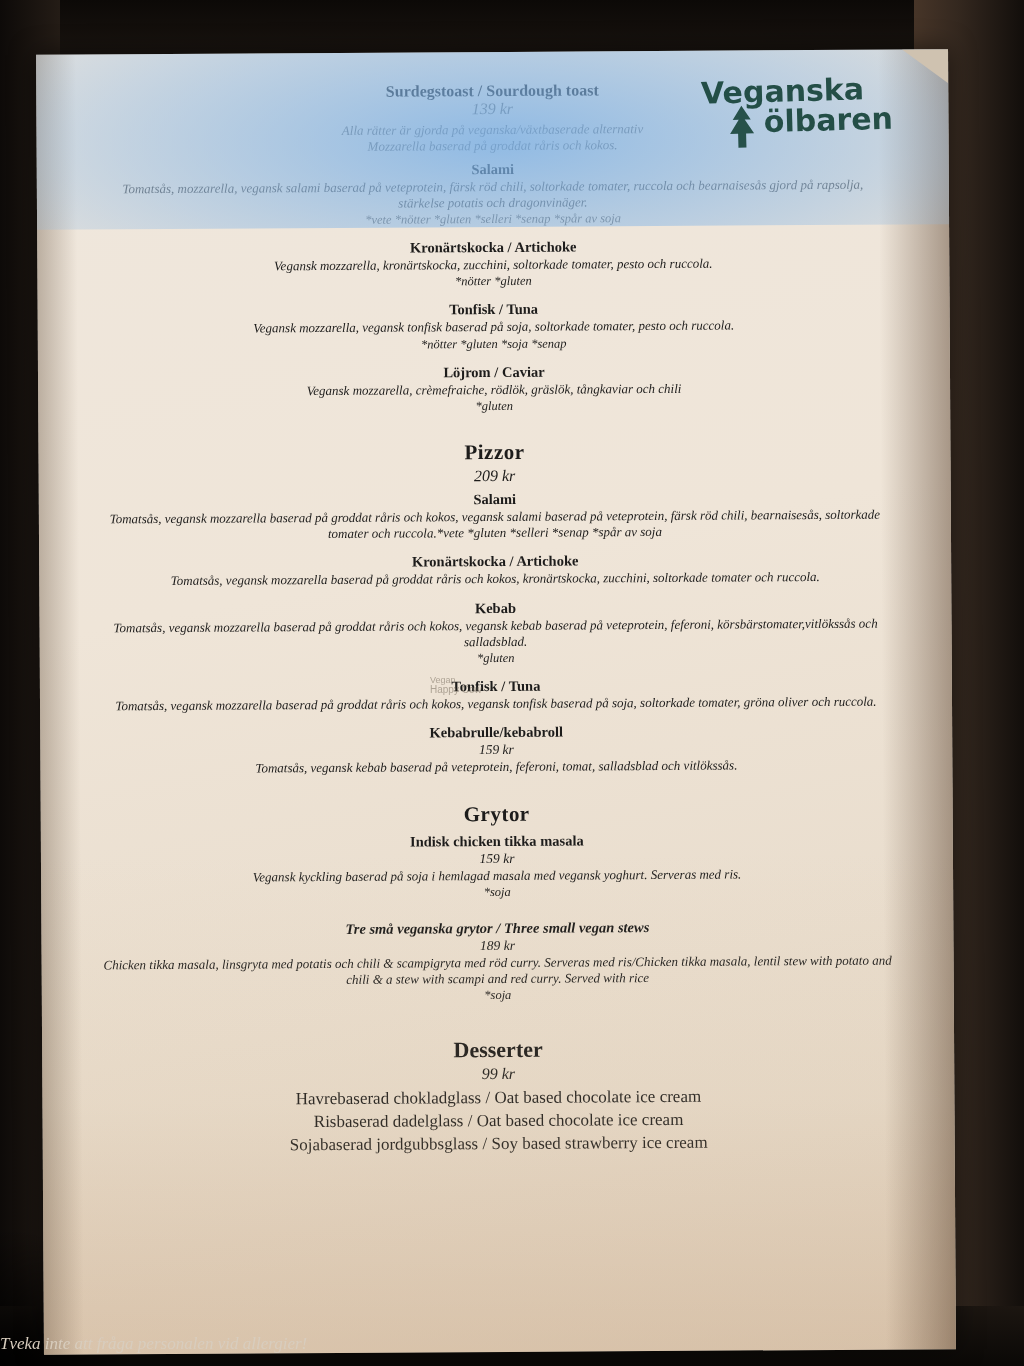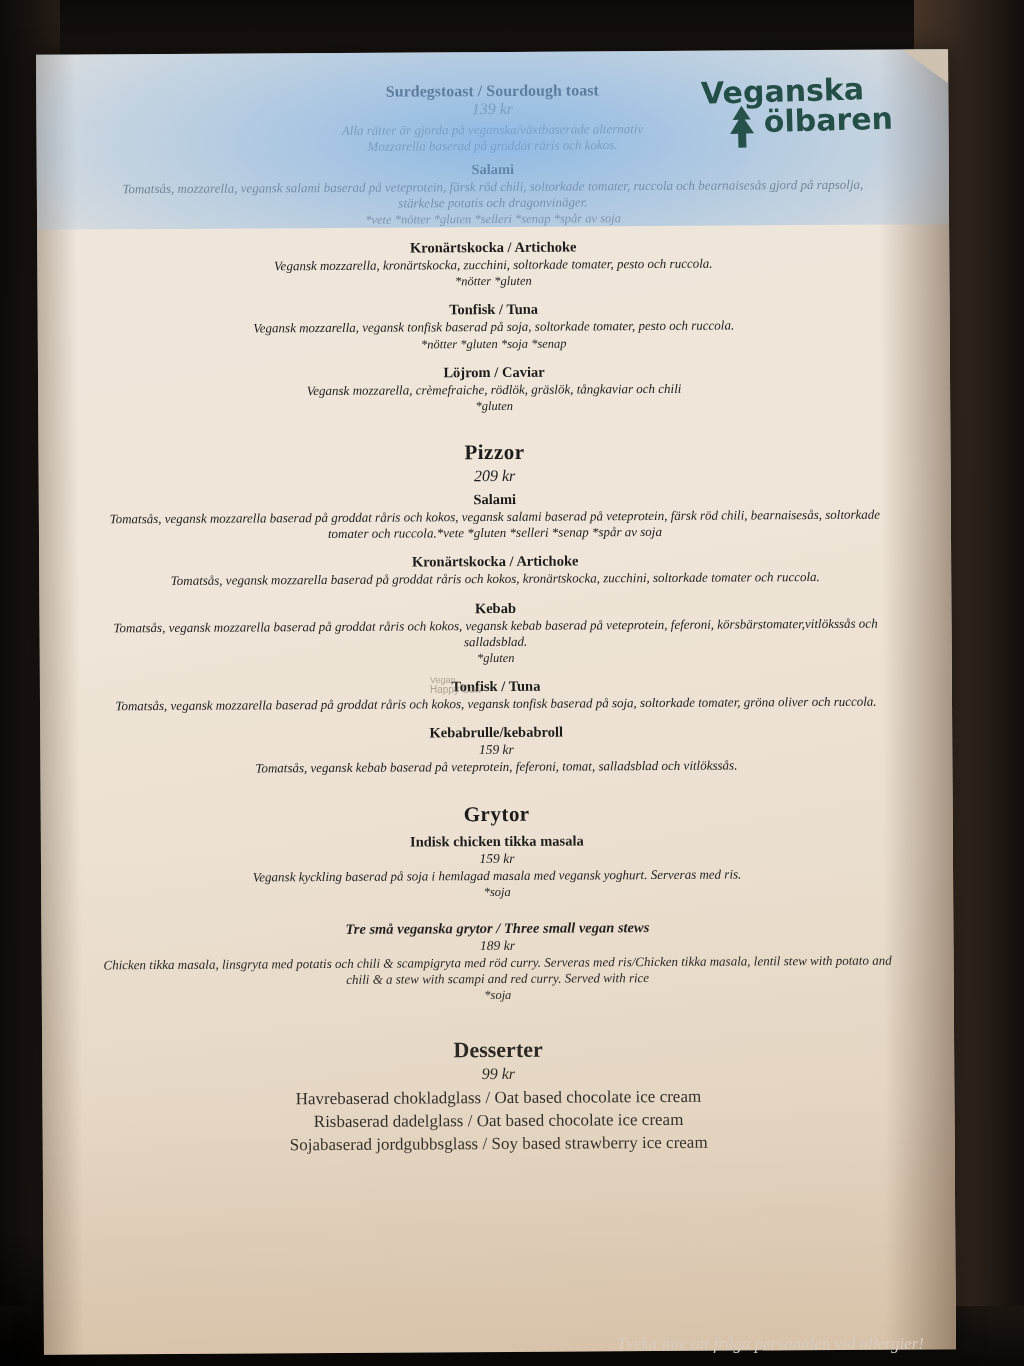--- a/index.html
+++ b/index.html
@@ -208,21 +208,21 @@
   .desserter-title {
     font-weight: bold;
     font-size: 22px;
     margin-bottom: 2px;
   }
   .footer-note {
     position: absolute;
     left: 0;
     bottom: 12px;
     width: 924px;
-    text-align: right;
+    text-align: left;
     font-family: "Liberation Serif", serif;
     font-style: italic;
     font-size: 17px;
     color: #d8cdbe;
     z-index: 9;
   }
   .watermark {
     position: absolute;
     left: 430px;
     top: 676px;

